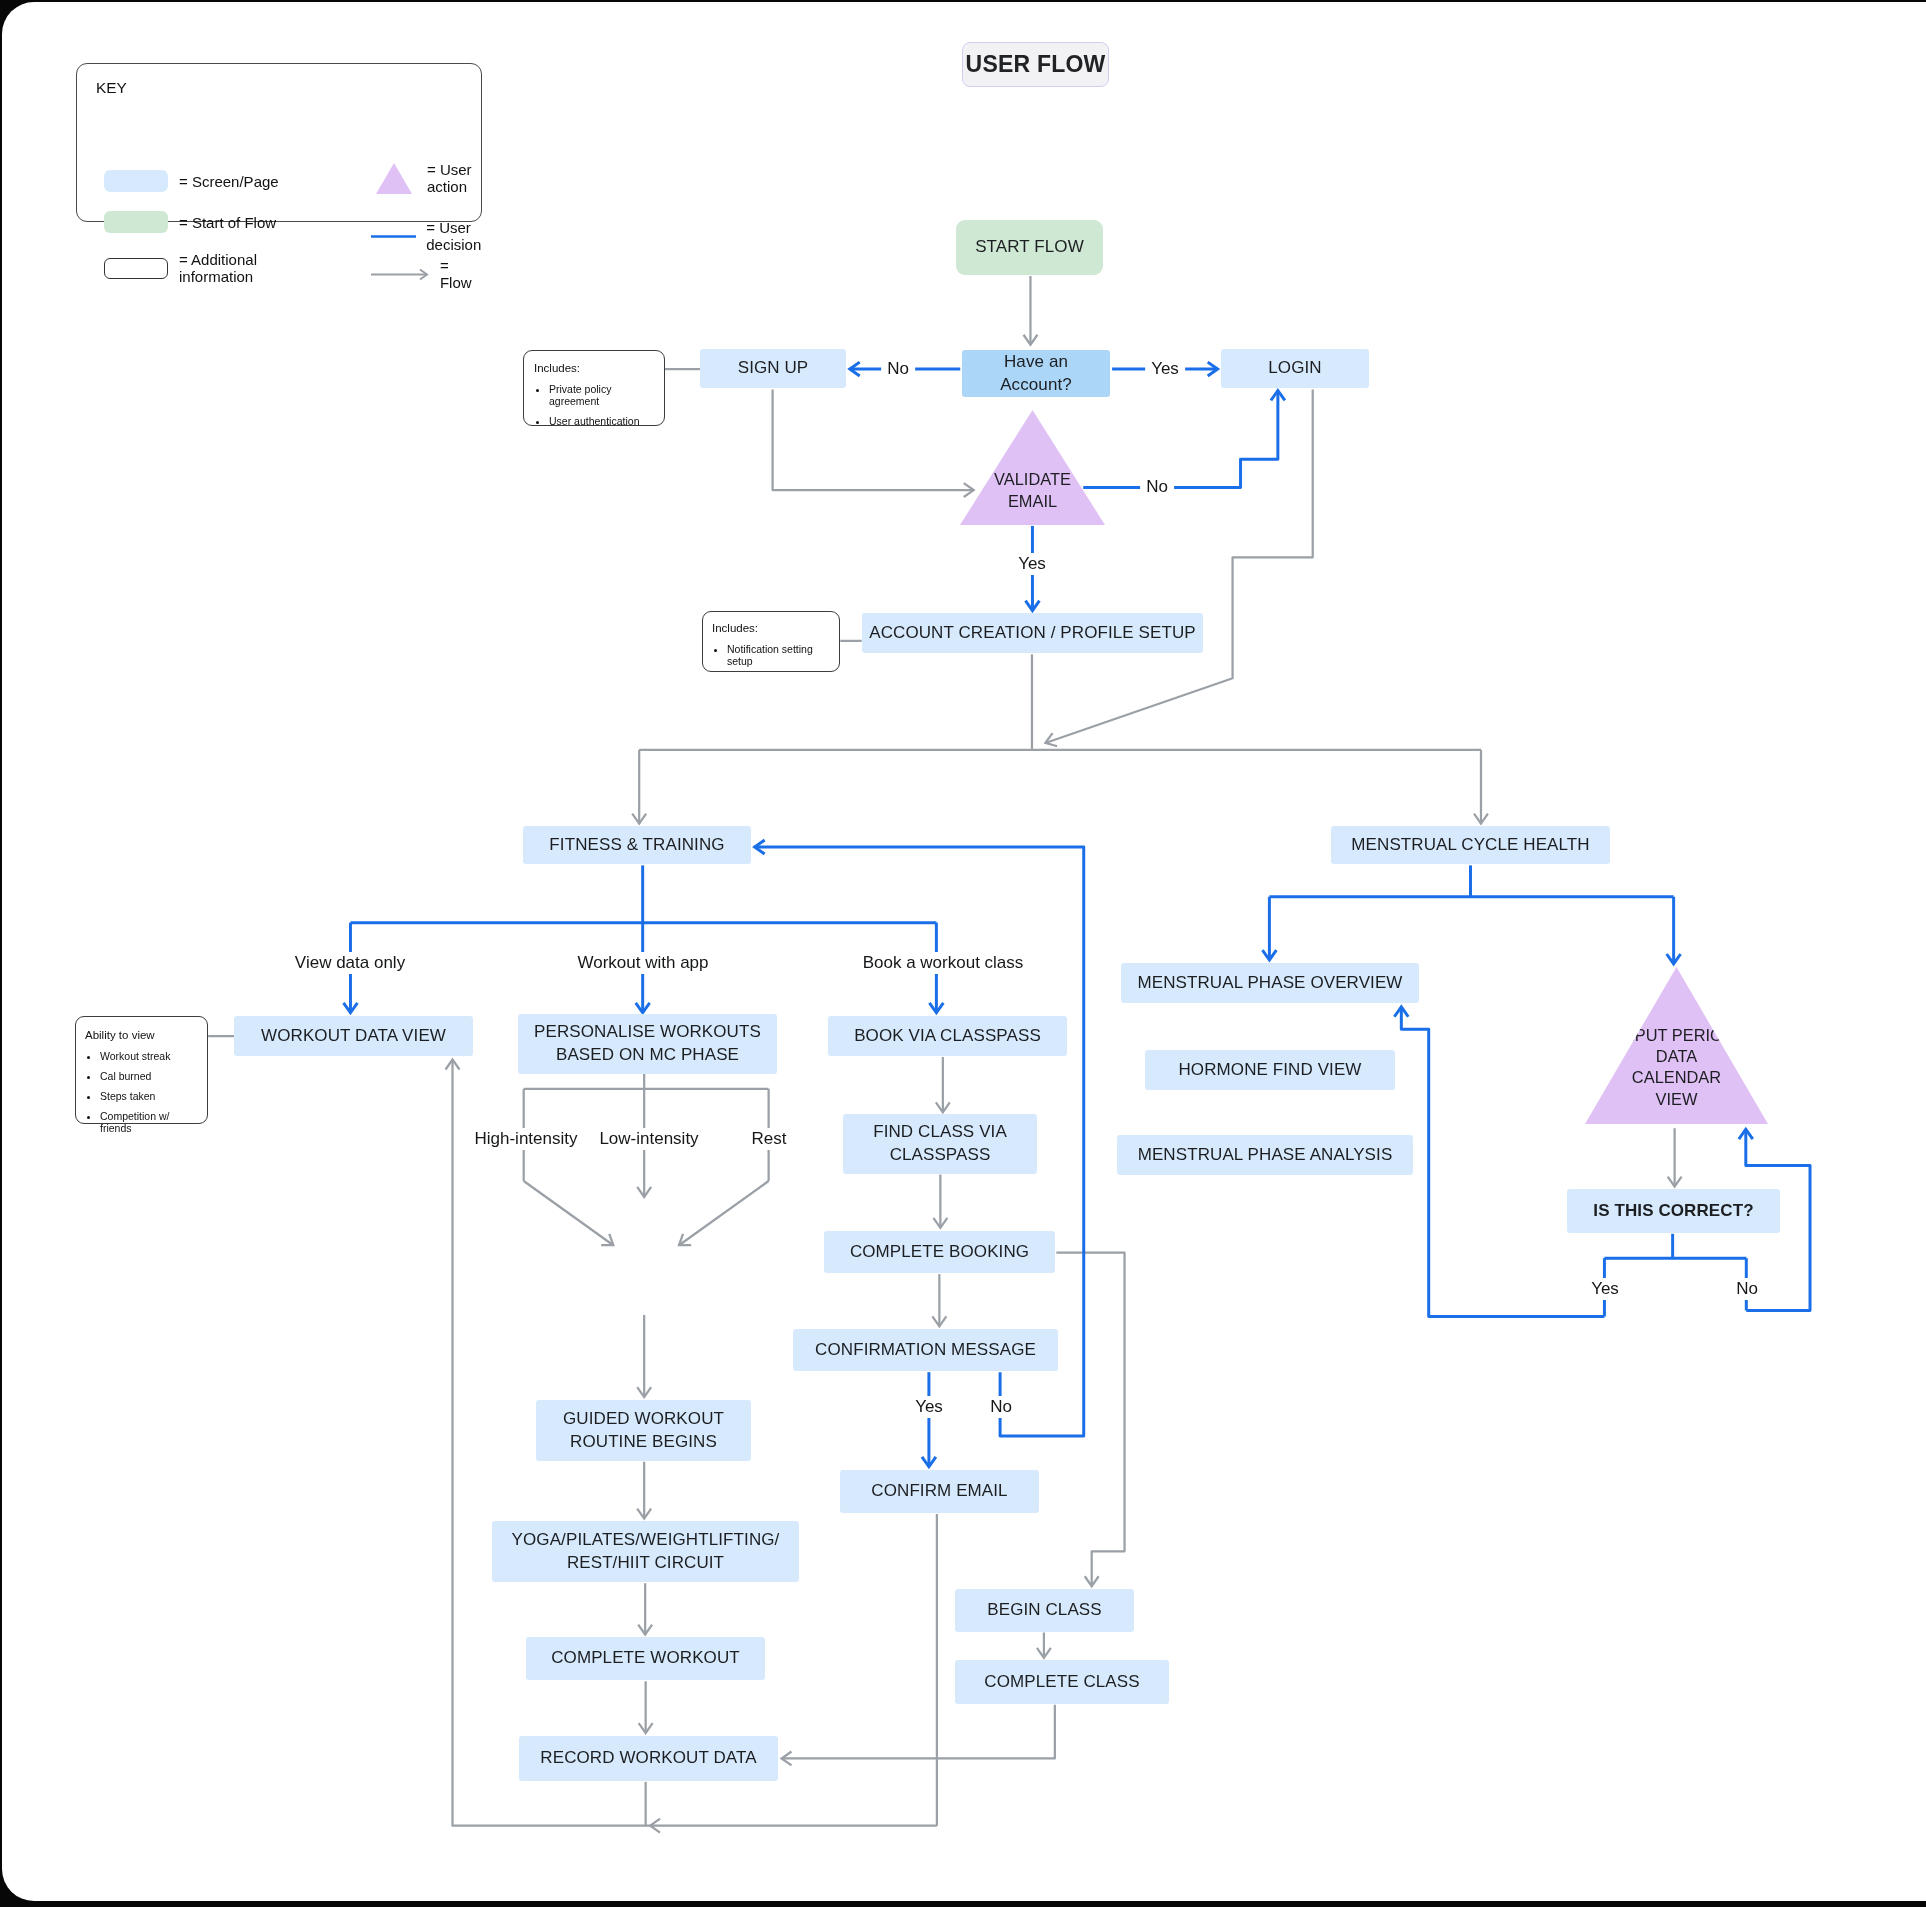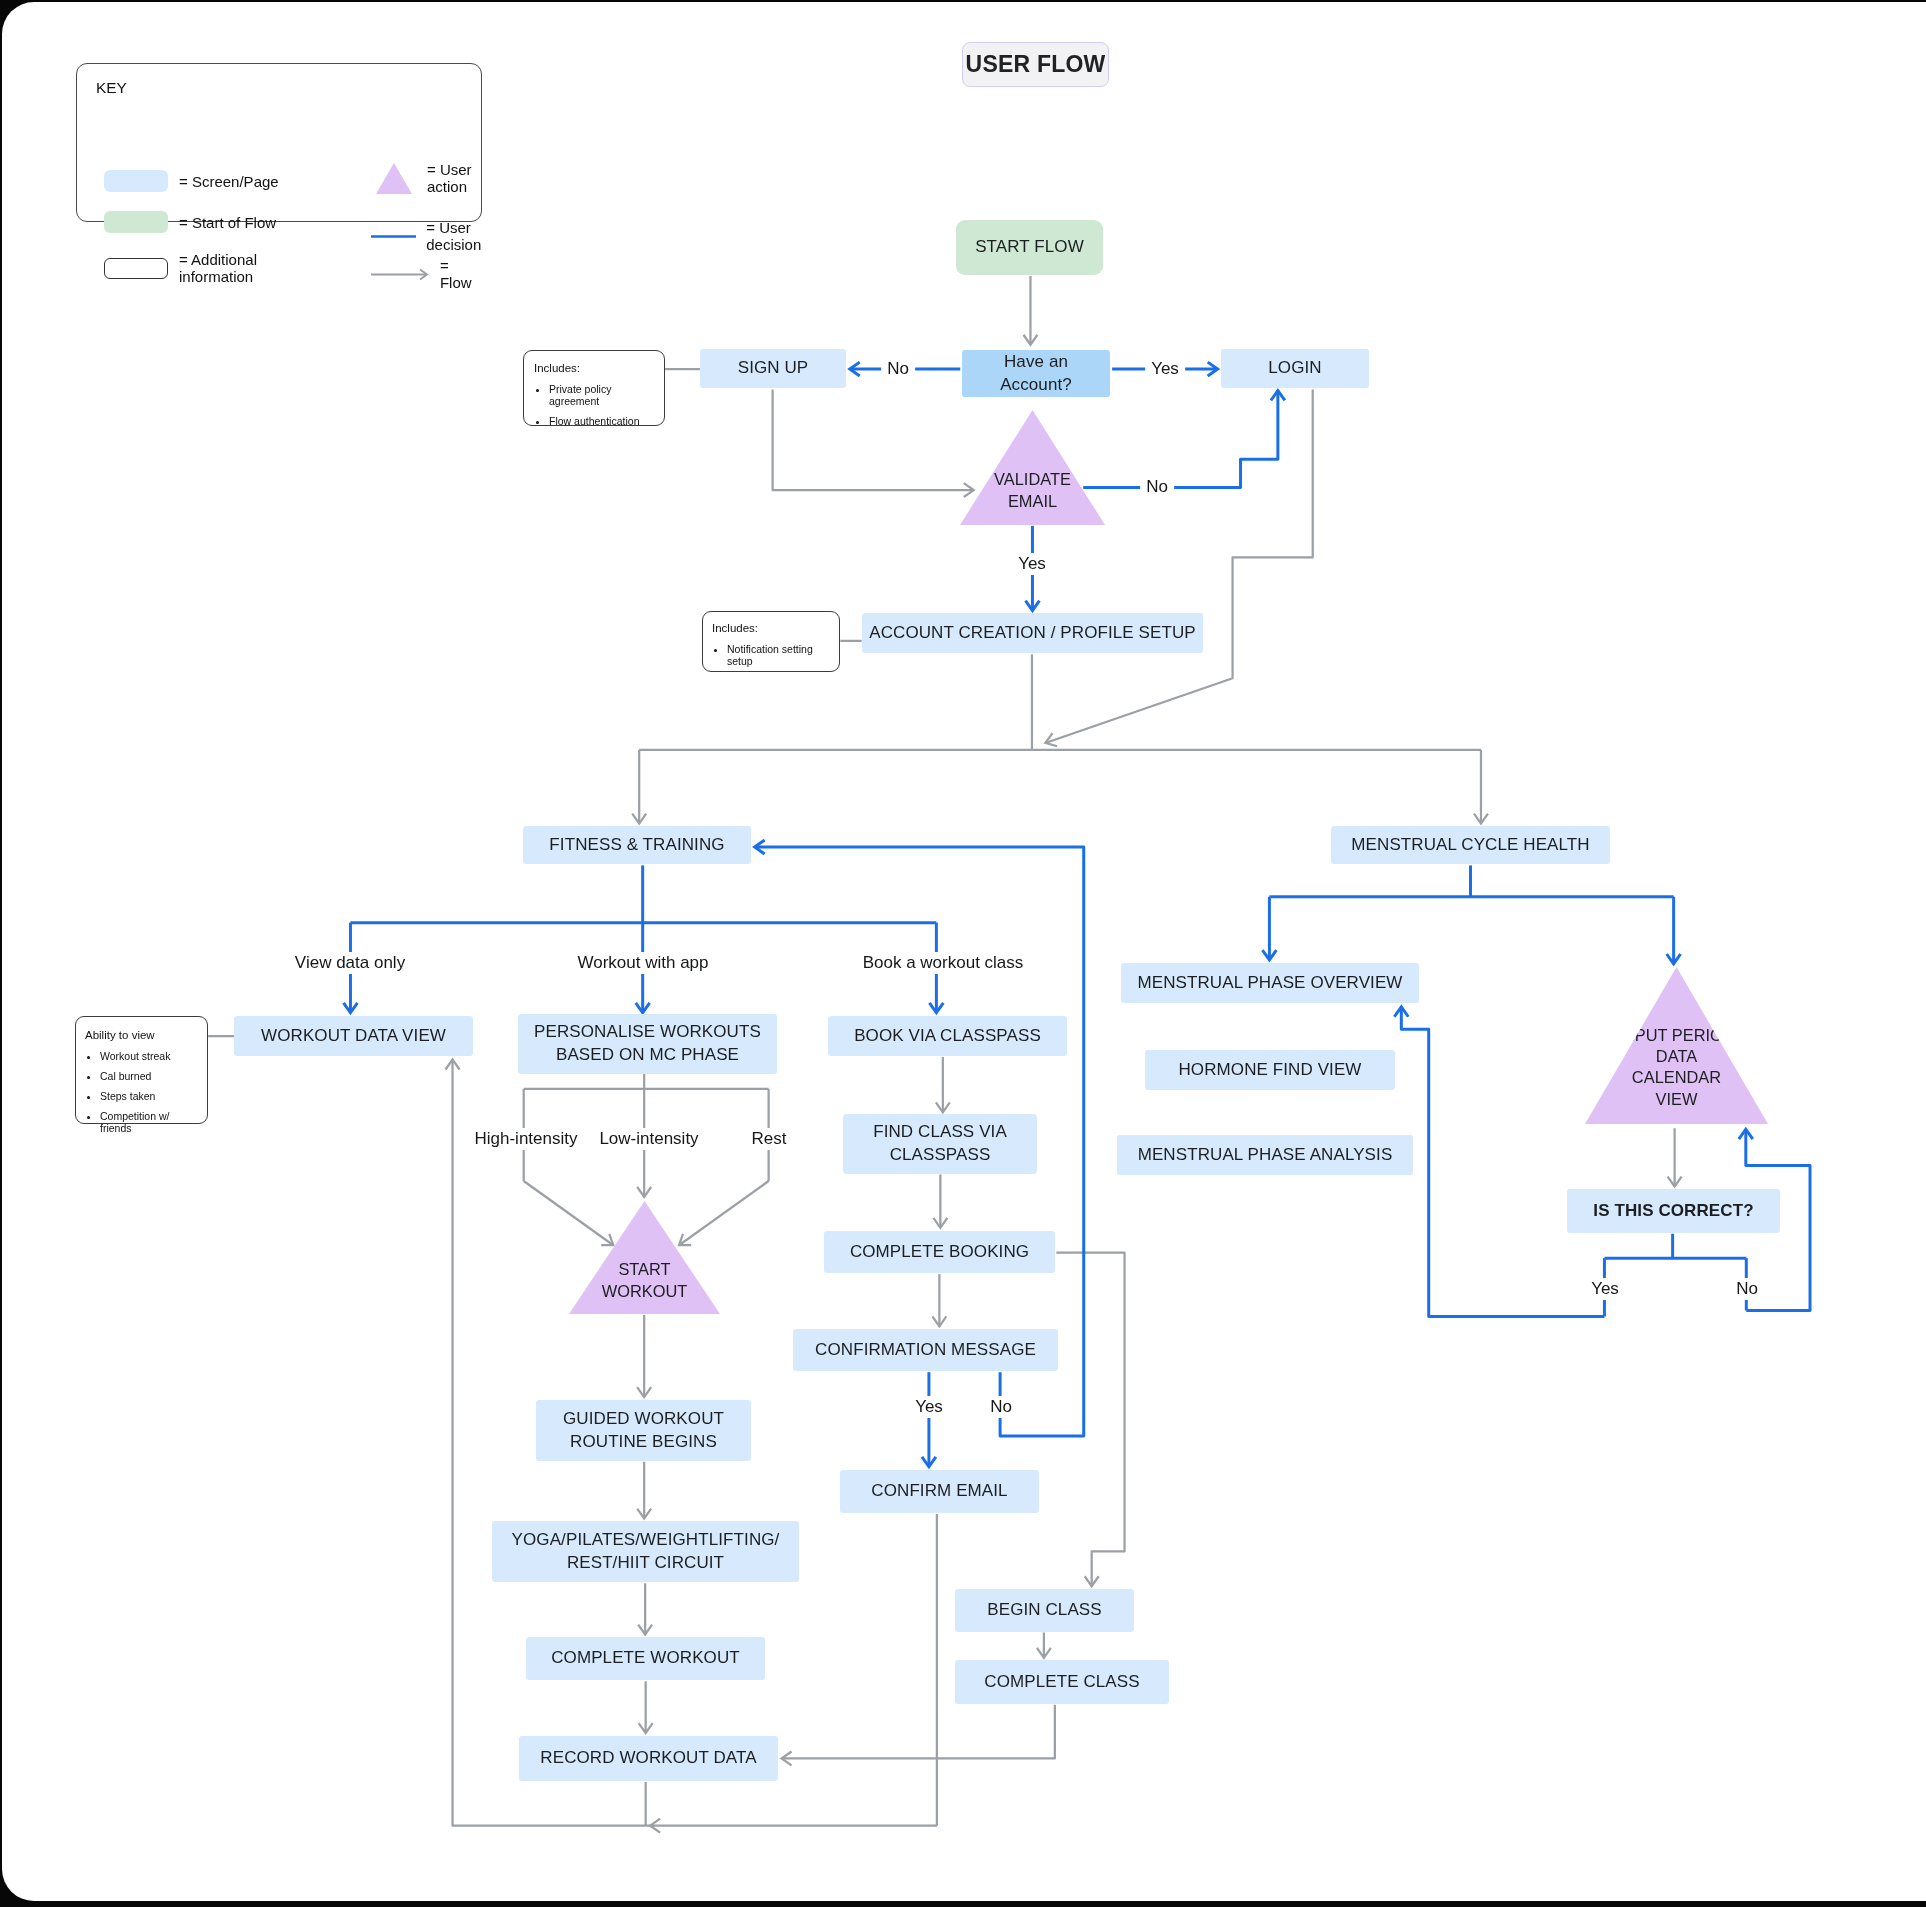--- a/index.html
+++ b/index.html
@@ -140,38 +140,37 @@
   <div class="node" style="left:860px;top:611px;width:341px;height:40px;">ACCOUNT CREATION / PROFILE SETUP</div>
   <div class="node" style="left:521px;top:824px;width:228px;height:38px;">FITNESS &amp; TRAINING</div>
   <div class="node" style="left:1329px;top:824px;width:279px;height:38px;">MENSTRUAL CYCLE HEALTH</div>
   <div class="node" style="left:232px;top:1014px;width:239px;height:40px;">WORKOUT DATA VIEW</div>
   <div class="node" style="left:516px;top:1012px;width:259px;height:60px;">PERSONALISE WORKOUTS BASED ON MC PHASE</div>
   <div class="node" style="left:826px;top:1014px;width:239px;height:40px;">BOOK VIA CLASSPASS</div>
   <div class="node" style="left:841px;top:1112px;width:194px;height:60px;">FIND CLASS VIA CLASSPASS</div>
   <div class="node" style="left:822px;top:1229px;width:231px;height:42px;">COMPLETE BOOKING</div>
   <div class="node" style="left:791px;top:1327px;width:265px;height:42px;">CONFIRMATION MESSAGE</div>
   <div class="node" style="left:838px;top:1468px;width:199px;height:43px;">CONFIRM EMAIL</div>
-  <div class="tri" style="left:567px;top:1199px;width:151px;height:113px;padding:0 29px 12px;">START WORKOUT</div>
   <div class="node" style="left:534px;top:1398px;width:215px;height:61px;">GUIDED WORKOUT ROUTINE BEGINS</div>
   <div class="node" style="left:490px;top:1519px;width:307px;height:61px;">YOGA/PILATES/WEIGHTLIFTING/ REST/HIIT CIRCUIT</div>
   <div class="node" style="left:524px;top:1635px;width:239px;height:43px;">COMPLETE WORKOUT</div>
   <div class="node" style="left:517px;top:1734px;width:259px;height:45px;">RECORD WORKOUT DATA</div>
   <div class="node" style="left:953px;top:1587px;width:179px;height:43px;">BEGIN CLASS</div>
   <div class="node" style="left:953px;top:1658px;width:214px;height:44px;">COMPLETE CLASS</div>
   <div class="node" style="left:1119px;top:961px;width:298px;height:40px;">MENSTRUAL PHASE OVERVIEW</div>
   <div class="node" style="left:1143px;top:1048px;width:250px;height:40px;">HORMONE FIND VIEW</div>
   <div class="node" style="left:1115px;top:1133px;width:296px;height:40px;">MENSTRUAL PHASE ANALYSIS</div>
   <div class="tri" style="left:1583px;top:965px;width:183px;height:157px;padding:0 30px 14px;">INPUT PERIOD DATA CALENDAR VIEW</div>
   <div class="node" style="left:1565px;top:1187px;width:213px;height:44px;font-weight:bold;">IS THIS CORRECT?</div>
 
   <div class="note" style="left:521px;top:348px;width:142px;height:76px;padding:11px 7px 5px 10px;">
     <h4>Includes:</h4>
     <ul>
           <li>Private policy agreement</li>
-          <li>Flow authentication</li>
+          <li>User authentication</li>
         </ul>
   </div>
   <div class="note" style="left:700px;top:609px;width:138px;height:61px;padding:10px 6px 4px 9px;">
     <h4>Includes:</h4>
     <ul>
           <li>Notification setting setup</li>
         </ul>
   </div>
   <div class="note" style="left:73px;top:1014px;width:133px;height:108px;padding:12px 5px 4px 9px;">
     <h4>Ability to view</h4>

